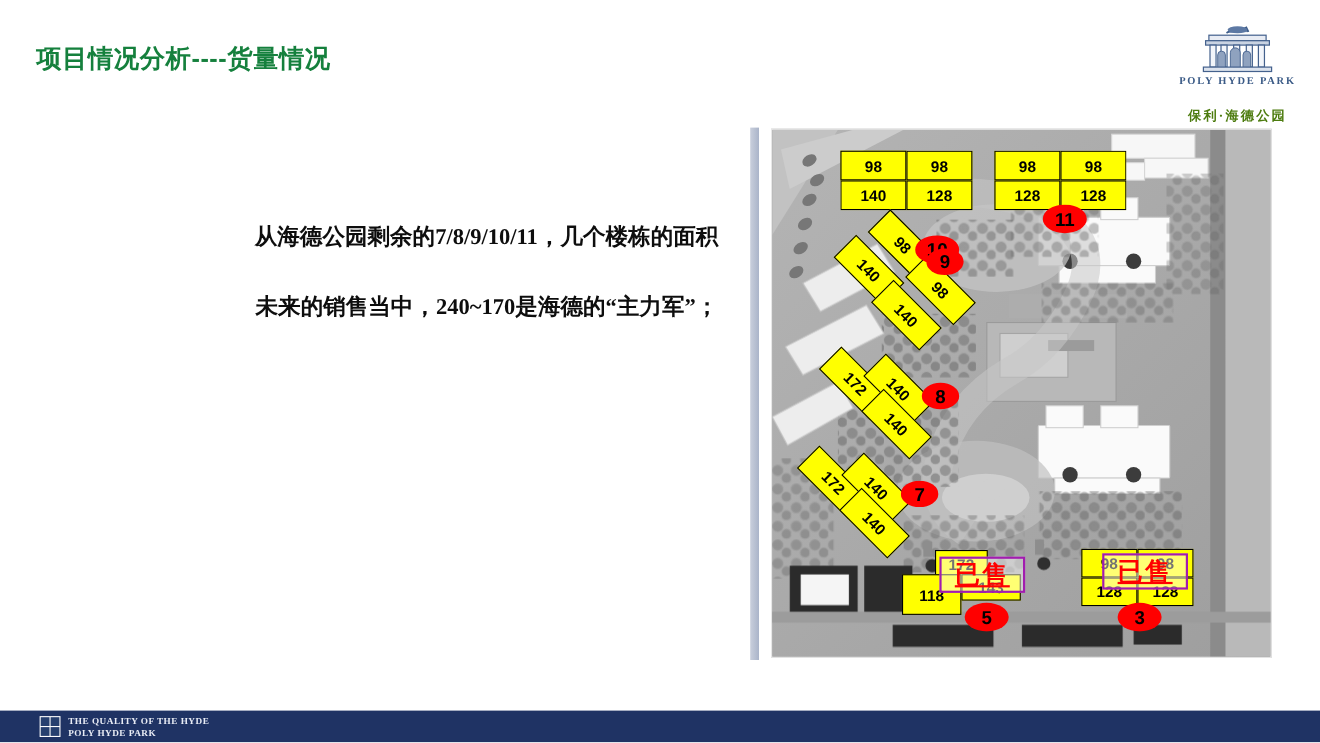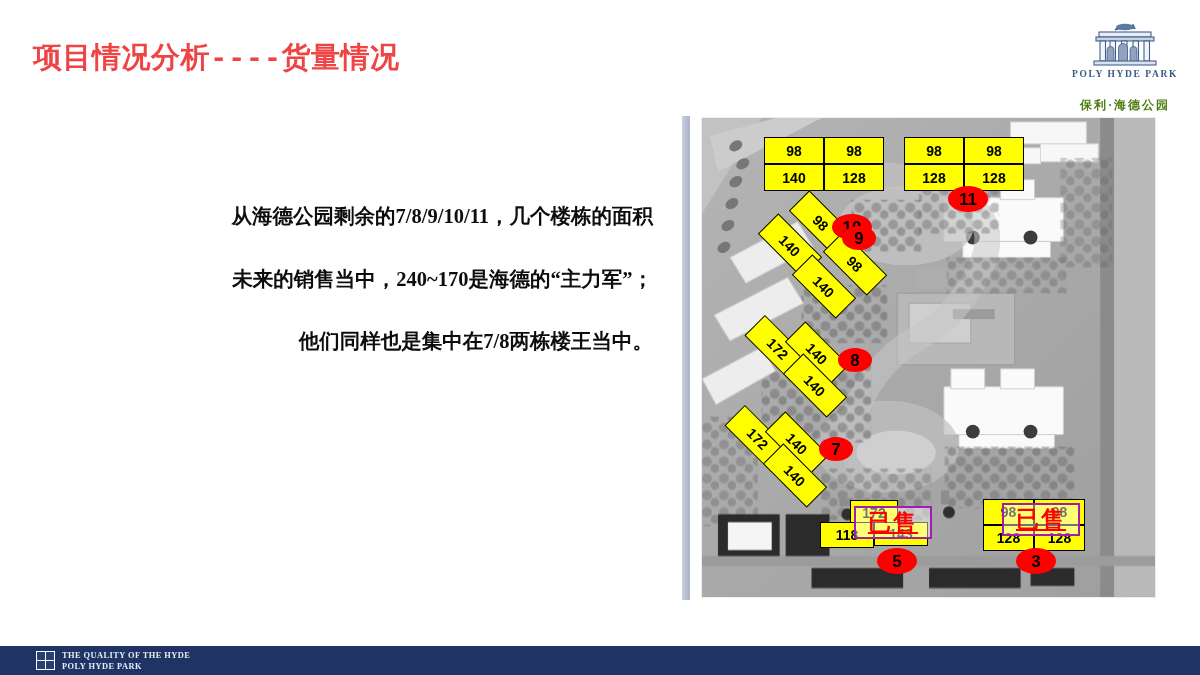--- a/index.html
+++ b/index.html
@@ -15,26 +15,26 @@
     position: relative;
     width: 1200px; height: 675px;
     background: #ffffff;
     overflow: hidden;
   }
 
   
   .slide-title {
     position: absolute;
     left: 33px; top: 38px;
-    font-size: 29px;
-    font-weight: bold;
-    color: #ef4444;
+    font-size: 23px;
+    font-weight: bold;
+    color: #15803d;
     letter-spacing: 0.5px;
     white-space: nowrap;
-    font-family: Liberation Mono, monospace;
+    font-family: Liberation Sans, sans-serif;
   }
 
   
   .brand-logo {
     position: absolute;
     left: 1063px; top: 20px;
     width: 124px; height: 86px;
     text-align: center;
   }
   .gate-wrap { position: relative; width: 124px; height: 48px; }
@@ -199,21 +199,20 @@
         </g>
       </svg>
     </div>
     <div class="brand-en">POLY HYDE PARK</div>
     <div class="brand-cn">保利·海德公园</div>
   </div>
 
   <div class="body-text">
     <div class="body-line">从海德公园剩余的7/8/9/10/11，几个楼栋的面积</div>
     <div class="body-line">未来的销售当中，240~170是海德的“主力军”；</div>
-    <div class="body-line">他们同样也是集中在7/8两栋楼王当中。</div>
   </div>
 
   <div class="map-strip"></div>
 
   <div class="map-panel">
     <svg class="map-art" viewBox="0 0 455 481" preserveAspectRatio="none">
       <defs>
         <linearGradient id="gr" x1="0" y1="0" x2="1" y2="1">
           <stop offset="0" stop-color="#b4b4b4"></stop>
           <stop offset="1" stop-color="#9e9e9e"></stop>
@@ -329,21 +328,21 @@
         <div class="unit rot" style="left: 57px; top: 113px; width: 62px; height: 29px; transform: rotate(45deg);">140</div>
         <div class="unit rot" style="left: 122px; top: 131px; width: 62px; height: 29px; transform: rotate(45deg);">98</div>
         <div class="unit rot" style="left: 91px; top: 154px; width: 62px; height: 29px; transform: rotate(45deg);">140</div>
         <div class="unit rot" style="left: 43px; top: 216px; width: 66px; height: 29px; transform: rotate(45deg);">172</div>
         <div class="unit rot" style="left: 84px; top: 221px; width: 62px; height: 29px; transform: rotate(45deg);">140</div>
         <div class="unit rot" style="left: 82px; top: 253px; width: 62px; height: 29px; transform: rotate(45deg);">140</div>
         <div class="unit rot" style="left: 23px; top: 306px; width: 66px; height: 29px; transform: rotate(45deg);">172</div>
         <div class="unit rot" style="left: 64px; top: 311px; width: 62px; height: 29px; transform: rotate(45deg);">140</div>
         <div class="unit rot" style="left: 62px; top: 343px; width: 62px; height: 29px; transform: rotate(45deg);">140</div>
         <div class="unit" style="left: 148px; top: 382px; width: 48px; height: 26px;">172</div>
-        <div class="unit" style="left: 118px; top: 404px; width: 54px; height: 26px;">118</div>
+        <div class="unit" style="left: 118px; top: 404px; width: 54px; height: 37px;">118</div>
         <div class="unit" style="left: 172px; top: 404px; width: 54px; height: 24px;">143</div>
         <div class="unit" style="left: 281px; top: 381px; width: 51px; height: 26px;">98</div>
         <div class="unit" style="left: 332px; top: 381px; width: 51px; height: 26px;">98</div>
         <div class="unit" style="left: 281px; top: 407px; width: 51px; height: 26px;">128</div>
         <div class="unit" style="left: 332px; top: 407px; width: 51px; height: 26px;">128</div>
       </div>
 
     <div id="sold-layer">
         <div class="sold" style="left: 152px; top: 388px; width: 78px; height: 33px;">已售</div>
         <div class="sold" style="left: 300px; top: 385px; width: 78px; height: 33px;">已售</div>

